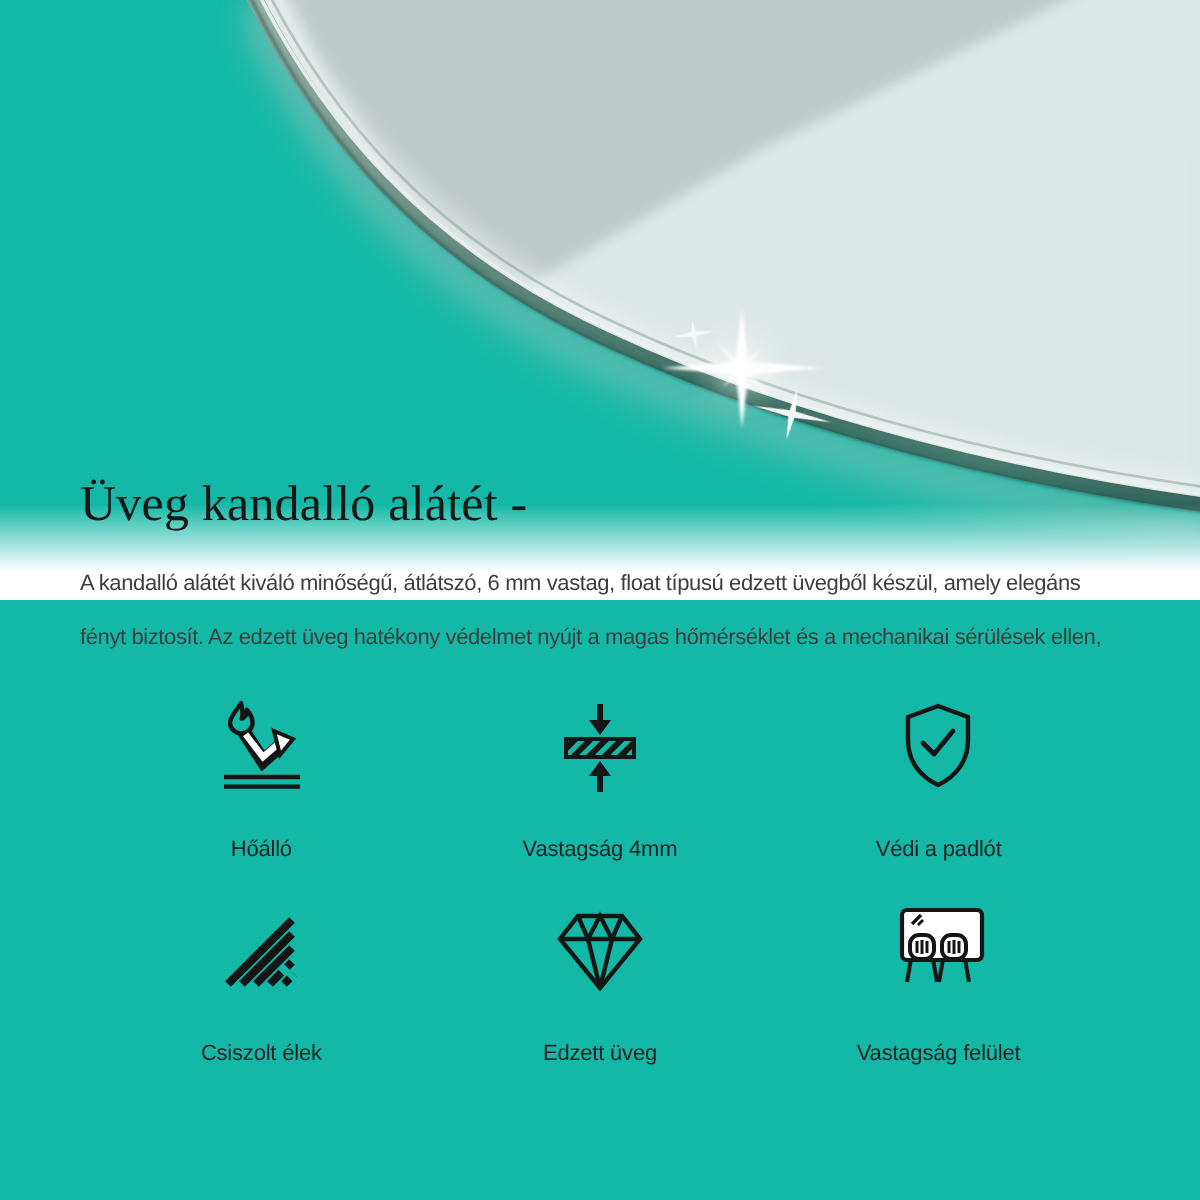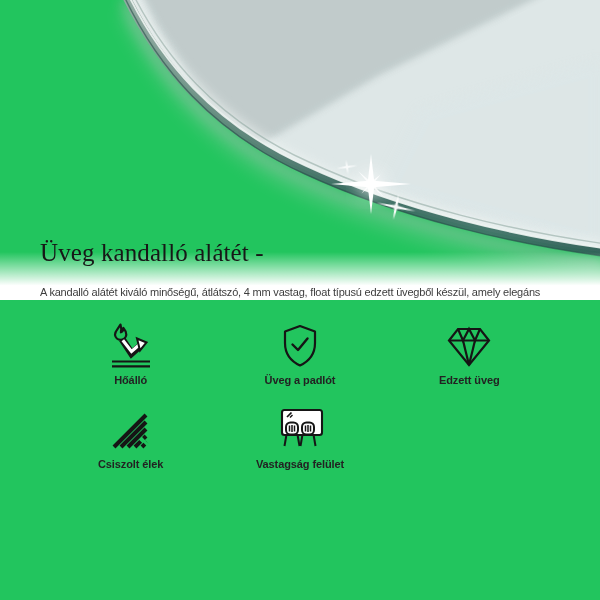--- a/index.html
+++ b/index.html
@@ -1,28 +1,28 @@
 <!DOCTYPE html>
 <html><head>
 <meta charset="utf-8">
 <style>
   html,body{margin:0;padding:0;background:#ffffff;}
   body{width:600px;height:600px;overflow:hidden;font-family:"Liberation Sans",sans-serif;}
-  .page{position:relative;width:600px;height:600px;background:#22c55e;}
+  .page{position:relative;width:600px;height:600px;background:#14b8a6;}
   .hero{position:absolute;top:0;left:0;width:600px;height:300px;pointer-events:none;}
   .hero svg{display:block;}
   .content{position:relative;z-index:2;padding:236px 40px 0 40px;box-sizing:border-box;}
   h1{margin:0;font-family:"Liberation Serif","DejaVu Serif",serif;font-weight:500;
      font-size:25px;line-height:33px;color:#171717;letter-spacing:0.1px;}
   .intro{margin-top:10px;}
   .intro-line{font-size:11px;line-height:27px;color:#3d3d3d;letter-spacing:-0.2px;white-space:nowrap;}
   .features{display:grid;grid-template-columns:repeat(3,1fr);row-gap:20px;margin-top:16px;padding:0 6px;}
   .feature{display:flex;flex-direction:column;align-items:center;}
   .ficon{width:50px;height:50px;display:flex;align-items:center;justify-content:center;}
-  .flabel{margin-top:2px;font-size:11px;color:#222222;letter-spacing:-0.1px;font-weight:bold;}
+  .flabel{margin-top:20px;font-size:11px;color:#222222;letter-spacing:-0.1px;}
   .ic{stroke:#151515;fill:none;stroke-width:2.2;}
 </style>
 </head>
 <body>
 
 <div class="page">
 
   <div class="hero">
     <svg width="600" height="300" viewBox="0 0 600 300" xmlns="http://www.w3.org/2000/svg">
       <defs>
@@ -98,78 +98,96 @@
       <rect x="0" y="252" width="600" height="48" fill="url(#fadeW)"></rect>
     </svg>
   </div>
 
   <div class="content">
 
     <h1><span>Üveg kandalló alátét -</span><br>
       </h1>
 
     <div class="intro">
-      <div class="intro-line">A kandalló alátét kiváló minőségű, átlátszó, 4 mm vastag, float típusú edzett üvegből készül, amely elegáns</div>
+      <div class="intro-line">A kandalló alátét kiváló minőségű, átlátszó, 6 mm vastag, float típusú edzett üvegből készül, amely elegáns</div>
+      <div class="intro-line">fényt biztosít. Az edzett üveg hatékony védelmet nyújt a magas hőmérséklet és a mechanikai sérülések ellen,</div>
     </div>
 
     <div class="features">
 
       <div class="feature">
         <div class="ficon">
           <svg width="50" height="50" viewBox="0 0 50 50">
             <path class="ic" stroke-linejoin="round" d="M14.5,2.5 C12.5,6.5 9,8.6 9,12.8 A5.7,5.7 0 0 0 20.3,12.8 C20.3,10 19.1,7.8 17.4,5.9 C17.5,8.6 16.2,9.8 14.9,10.3 C15.6,7.8 15.2,5 14.5,2.5 Z" stroke-width="1.9"></path>
             <polyline points="16,17 25.5,31.5 34,24" fill="none" stroke="#151515" stroke-width="7" stroke-linejoin="miter"></polyline>
             <polyline points="16.8,18.2 25.5,29.5 33,23" fill="none" stroke="#ffffff" stroke-width="3.2"></polyline>
             <polygon points="31,16.5 40.5,20.5 34,28.5" fill="#ffffff" stroke="#151515" stroke-width="2" stroke-linejoin="miter"></polygon>
             <line x1="6" y1="39.5" x2="44" y2="39.5" stroke="#151515" stroke-width="2.2"></line>
             <line x1="6" y1="44.3" x2="44" y2="44.3" stroke="#151515" stroke-width="2.2"></line>
           </svg>
         </div>
         <div class="flabel">Hőálló</div>
       </div>
 
+      <div class="feature">
+        <div class="ficon">
+          <svg width="50" height="50" viewBox="0 0 50 50">
+            <defs>
+              <pattern id="hatch" width="5.5" height="5.5" patternTransform="rotate(45)" patternUnits="userSpaceOnUse">
+                <rect width="3" height="5.5" fill="#151515"></rect>
+              </pattern>
+            </defs>
+            <line x1="25" y1="3" x2="25" y2="12" stroke="#151515" stroke-width="3"></line>
+            <polygon points="19.5,11 30.5,11 25,18.5" fill="#151515"></polygon>
+            <rect x="8" y="20.5" width="34" height="9" fill="url(#hatch)" stroke="#151515" stroke-width="2"></rect>
+            <line x1="25" y1="47" x2="25" y2="38" stroke="#151515" stroke-width="3"></line>
+            <polygon points="19.5,39 30.5,39 25,31.5" fill="#151515"></polygon>
+          </svg>
+        </div>
+        <div class="flabel">Vastagság 4mm</div>
+      </div>
 
       <div class="feature">
         <div class="ficon">
           <svg width="50" height="50" viewBox="0 0 50 50">
             <path class="ic" stroke-width="2.4" stroke-linejoin="round" d="M25,4 L40,9.5 L40,21 C40,32 33.5,39.5 25,43.5 C16.5,39.5 10,32 10,21 L10,9.5 Z"></path>
             <polyline points="17.5,22.5 23,28 32.5,16.5" fill="none" stroke="#151515" stroke-width="2.4" stroke-linecap="round" stroke-linejoin="round"></polyline>
           </svg>
         </div>
-        <div class="flabel">Üveg a padlót</div>
+        <div class="flabel">Védi a padlót</div>
+      </div>
+
+      <div class="feature">
+        <div class="ficon">
+          <svg width="50" height="50" viewBox="0 0 50 50">
+            <g stroke="#151515" stroke-width="4" stroke-linecap="butt">
+              <line x1="8" y1="41" x2="40" y2="9"></line>
+              <line x1="15" y1="41" x2="40" y2="16"></line>
+              <line x1="22" y1="41" x2="40" y2="23"></line>
+              <line x1="29" y1="41" x2="40" y2="30" stroke-dasharray="8 4"></line>
+              <line x1="36" y1="41" x2="41" y2="36" stroke-dasharray="4 3"></line>
+            </g>
+          </svg>
+        </div>
+        <div class="flabel">Csiszolt élek</div>
       </div>
 
       <div class="feature">
         <div class="ficon">
           <svg width="50" height="50" viewBox="0 0 50 50">
             <g class="ic" stroke-width="2.1" stroke-linejoin="miter">
               <path d="M14,7 L36,7 L45,18.5 L25,43 L5,18.5 Z"></path>
               <line x1="5" y1="18.5" x2="45" y2="18.5"></line>
               <polyline points="14,7 19,18.5 25,7 31,18.5 36,7" fill="none"></polyline>
               <line x1="19" y1="18.5" x2="25" y2="43"></line>
               <line x1="31" y1="18.5" x2="25" y2="43"></line>
             </g>
           </svg>
         </div>
         <div class="flabel">Edzett üveg</div>
-      </div>
-
-      <div class="feature">
-        <div class="ficon">
-          <svg width="50" height="50" viewBox="0 0 50 50">
-            <g stroke="#151515" stroke-width="4" stroke-linecap="butt">
-              <line x1="8" y1="41" x2="40" y2="9"></line>
-              <line x1="15" y1="41" x2="40" y2="16"></line>
-              <line x1="22" y1="41" x2="40" y2="23"></line>
-              <line x1="29" y1="41" x2="40" y2="30" stroke-dasharray="8 4"></line>
-              <line x1="36" y1="41" x2="41" y2="36" stroke-dasharray="4 3"></line>
-            </g>
-          </svg>
-        </div>
-        <div class="flabel">Csiszolt élek</div>
       </div>
 
       <div class="feature">
         <div class="ficon">
           <svg width="50" height="50" viewBox="0 0 50 50">
             <rect x="7" y="4" width="40" height="25" rx="2.5" fill="#ffffff" stroke="#151515" stroke-width="2.1"></rect>
             <line x1="12" y1="11" x2="16.5" y2="6.5" stroke="#151515" stroke-width="1.7"></line>
             <line x1="15" y1="11.5" x2="17.5" y2="9" stroke="#151515" stroke-width="1.4"></line>
             <g>
               <line x1="11.5" y1="28.5" x2="9.5" y2="40" stroke="#151515" stroke-width="2"></line>

